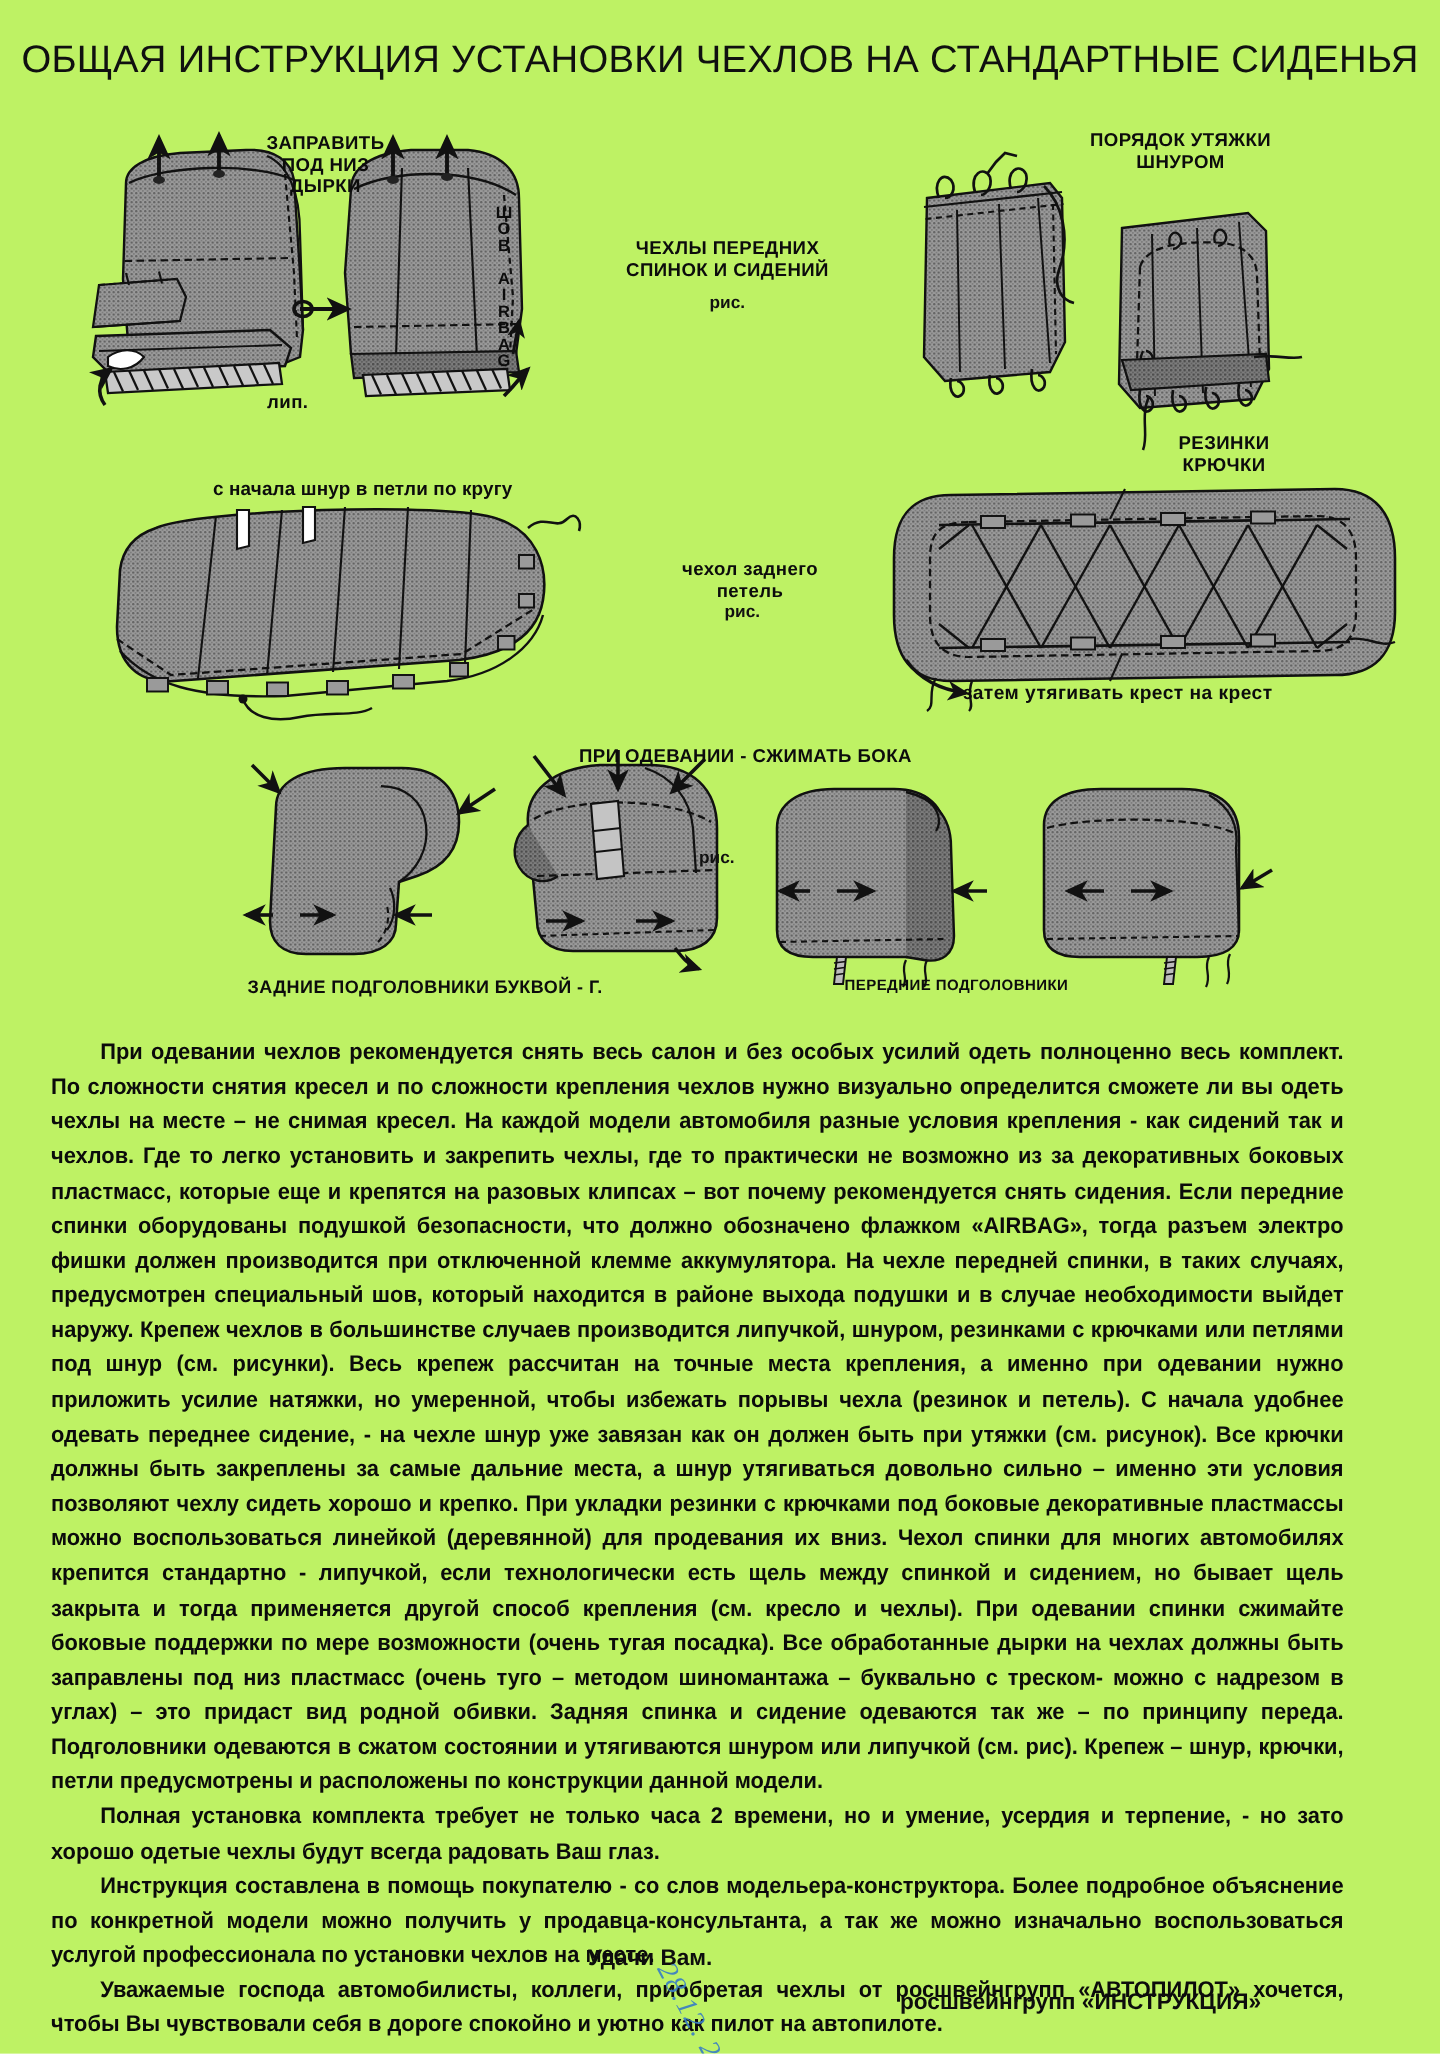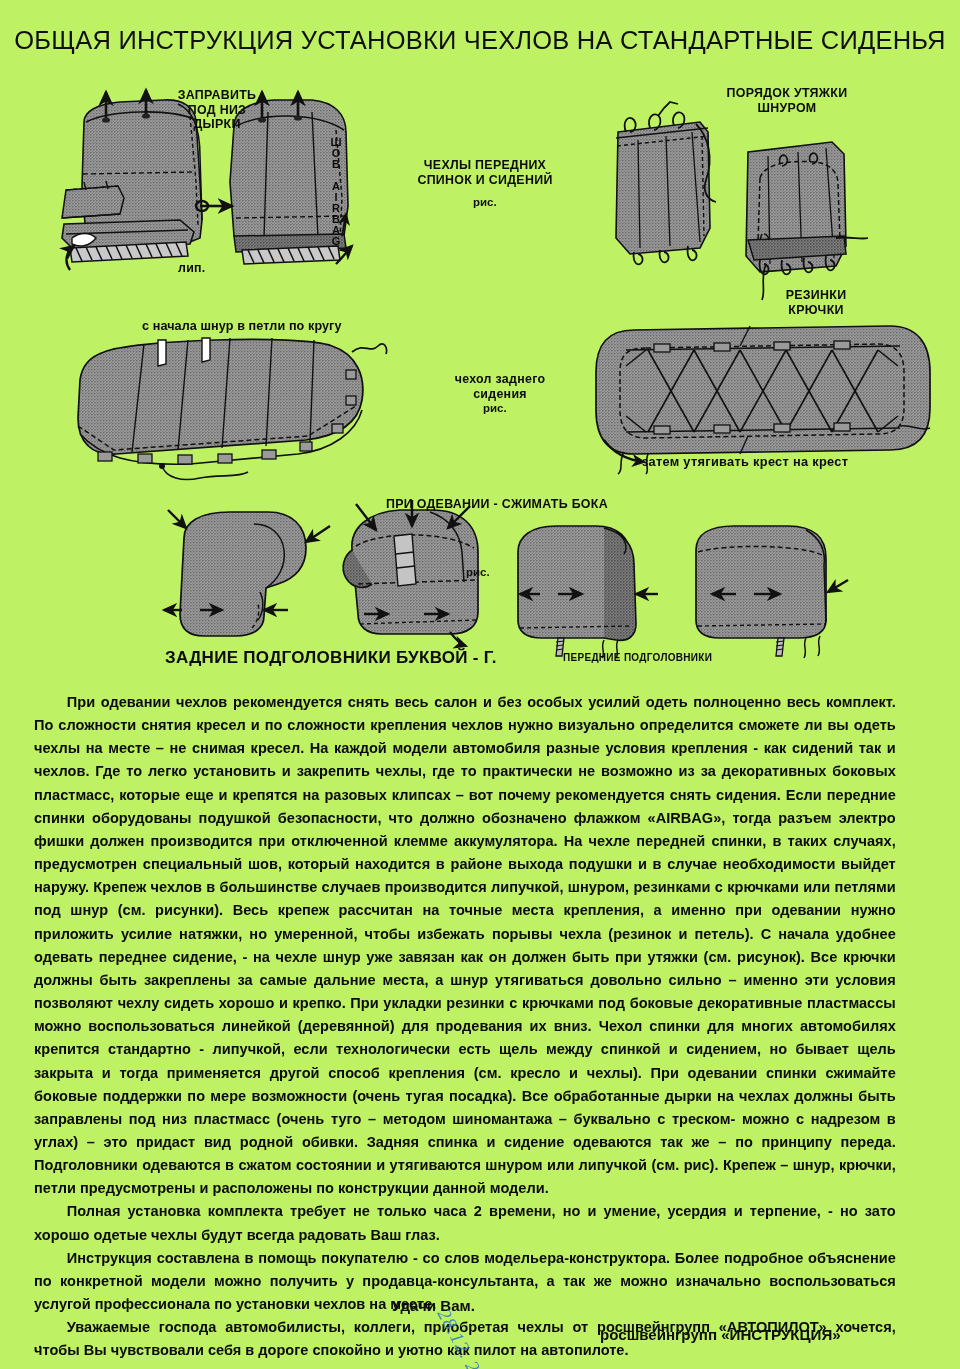--- a/index.html
+++ b/index.html
@@ -316,21 +316,21 @@
       <path d="M282 28 C294 18, 300 30, 308 22 C314 16, 318 24, 316 30" fill="none" stroke="#111" stroke-width="1.7"></path>
 
       <circle cx="92" cy="142" r="3" fill="#111"></circle>
       <path d="M92 142 C96 154, 112 158, 130 154 C150 150, 168 154, 178 148" fill="none" stroke="#111" stroke-width="1.6"></path>
     </svg>
   </div>
 
   <div class="cap mixed" style="left:142px;top:319px;">с начала шнур в петли по кругу</div>
 
   <div class="cap center" style="left:440px;top:372px;width:120px;">чехол заднего
-сидения</div>
+петель</div>
   <div class="ris" style="left:483px;top:402px;">рис.</div>
 
   <div class="ill" style="left:590px;top:320px;">
     <svg width="350" height="155" viewBox="0 0 350 155">
       <path d="M44 10 L300 6 C326 6, 340 22, 340 52 L340 88 C340 116, 326 130, 300 130 L44 134 C18 134, 6 118, 6 90 L6 52 C6 24, 18 10, 44 10 Z" fill="url(#fab)" stroke="#111" stroke-width="1.7"></path>
 
       <path d="M56 28 L288 24 C306 24, 314 34, 314 52 L314 88 C314 106, 306 114, 288 114 L56 118 C38 118, 30 108, 30 90 L30 52 C30 34, 38 28, 56 28 Z" fill="none" stroke="#111" stroke-width="1.5" stroke-dasharray="5 3"></path>
 
       <g stroke="#111" stroke-width="1.6" fill="none">
         <path d="M58 30 L104 112"></path>
@@ -462,21 +462,21 @@
       <path d="M140 118 C136 126, 142 130, 138 138" fill="none" stroke="#111" stroke-width="1.5"></path>
 
       <g stroke="#111" stroke-width="2.4" fill="none">
         <path d="M56 76 L32 76" marker-end="url(#ah)"></path>
         <path d="M74 76 L100 76" marker-end="url(#ah)"></path>
         <path d="M168 62 L148 74" marker-end="url(#ah)"></path>
       </g>
     </svg>
   </div>
 
-  <div class="cap" style="left:165px;top:651px;font-size:17px;">ЗАДНИЕ ПОДГОЛОВНИКИ БУКВОЙ - Г.</div>
+  <div class="cap" style="left:165px;top:651px;font-size:12px;">ЗАДНИЕ ПОДГОЛОВНИКИ БУКВОЙ - Г.</div>
 
   <div class="cap" style="left:563px;top:651px;font-size:10px;">ПЕРЕДНИЕ ПОДГОЛОВНИКИ</div>
 
   <div class="body-text">
     <p>При одевании чехлов рекомендуется снять весь салон и без особых усилий одеть полноценно  весь комплект. По сложности снятия кресел и по сложности крепления чехлов нужно визуально определится сможете ли вы одеть чехлы на месте – не снимая кресел. На каждой модели автомобиля разные условия крепления - как сидений так и чехлов.  Где то легко установить и закрепить чехлы, где то практически не возможно из за декоративных боковых пластмасс, которые еще и крепятся на разовых клипсах – вот почему рекомендуется снять сидения. Если передние спинки оборудованы подушкой безопасности, что должно обозначено флажком «AIRBAG», тогда разъем электро фишки должен производится при отключенной клемме аккумулятора. На чехле передней спинки, в таких случаях,   предусмотрен специальный  шов,  который находится в районе выхода  подушки и в случае необходимости выйдет наружу.  Крепеж чехлов в большинстве случаев производится  липучкой, шнуром, резинками с крючками или петлями под шнур (см. рисунки). Весь крепеж рассчитан на точные места крепления, а именно при одевании нужно приложить усилие натяжки, но умеренной, чтобы избежать порывы чехла (резинок и петель). С начала удобнее одевать  переднее сидение, - на чехле шнур уже завязан как он должен быть при утяжки (см. рисунок). Все крючки должны быть закреплены за самые дальние места, а шнур утягиваться довольно сильно – именно эти условия позволяют чехлу сидеть хорошо и крепко. При укладки резинки с крючками под боковые декоративные пластмассы можно воспользоваться линейкой (деревянной) для продевания их вниз. Чехол спинки  для многих автомобилях  крепится стандартно - липучкой, если технологически есть щель между спинкой и сидением, но бывает щель закрыта  и тогда применяется другой способ крепления (см. кресло и чехлы).  При одевании спинки сжимайте боковые поддержки по мере возможности (очень тугая посадка). Все обработанные дырки на чехлах должны быть заправлены под низ пластмасс (очень туго – методом шиномантажа – буквально с треском- можно с надрезом в углах) – это придаст вид родной обивки. Задняя спинка и сидение одеваются так же – по принципу переда.    Подголовники одеваются  в сжатом состоянии и утягиваются  шнуром или липучкой (см.  рис). Крепеж – шнур, крючки, петли предусмотрены и расположены по конструкции данной модели.</p>
     <p>Полная установка комплекта  требует не только часа 2 времени, но и умение, усердия и терпение, - но зато хорошо одетые чехлы будут всегда радовать Ваш глаз.</p>
     <p>Инструкция составлена в помощь покупателю - со слов модельера-конструктора. Более подробное объяснение по конкретной модели  можно получить у продавца-консультанта, а так же можно изначально воспользоваться услугой профессионала по установки чехлов на месте.</p>
     <p>Уважаемые господа автомобилисты,  коллеги,  приобретая  чехлы  от  росшвейнгрупп  «АВТОПИЛОТ»  хочется,  чтобы  Вы  чувствовали  себя  в  дороге  спокойно и уютно как  пилот  на  автопилоте.</p>
   </div>
 

